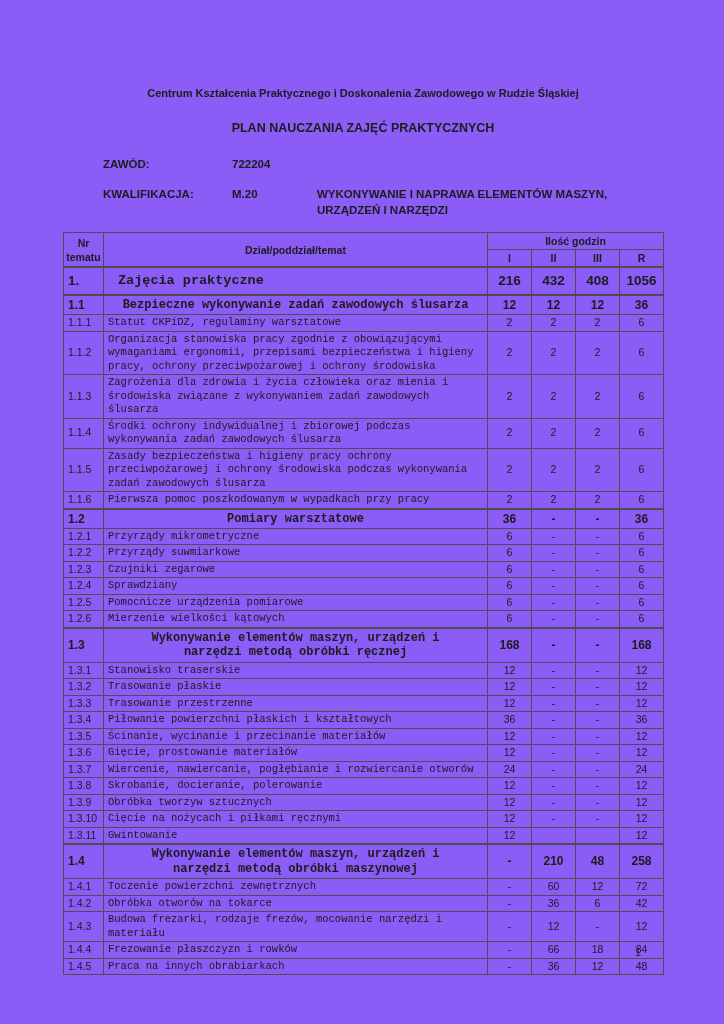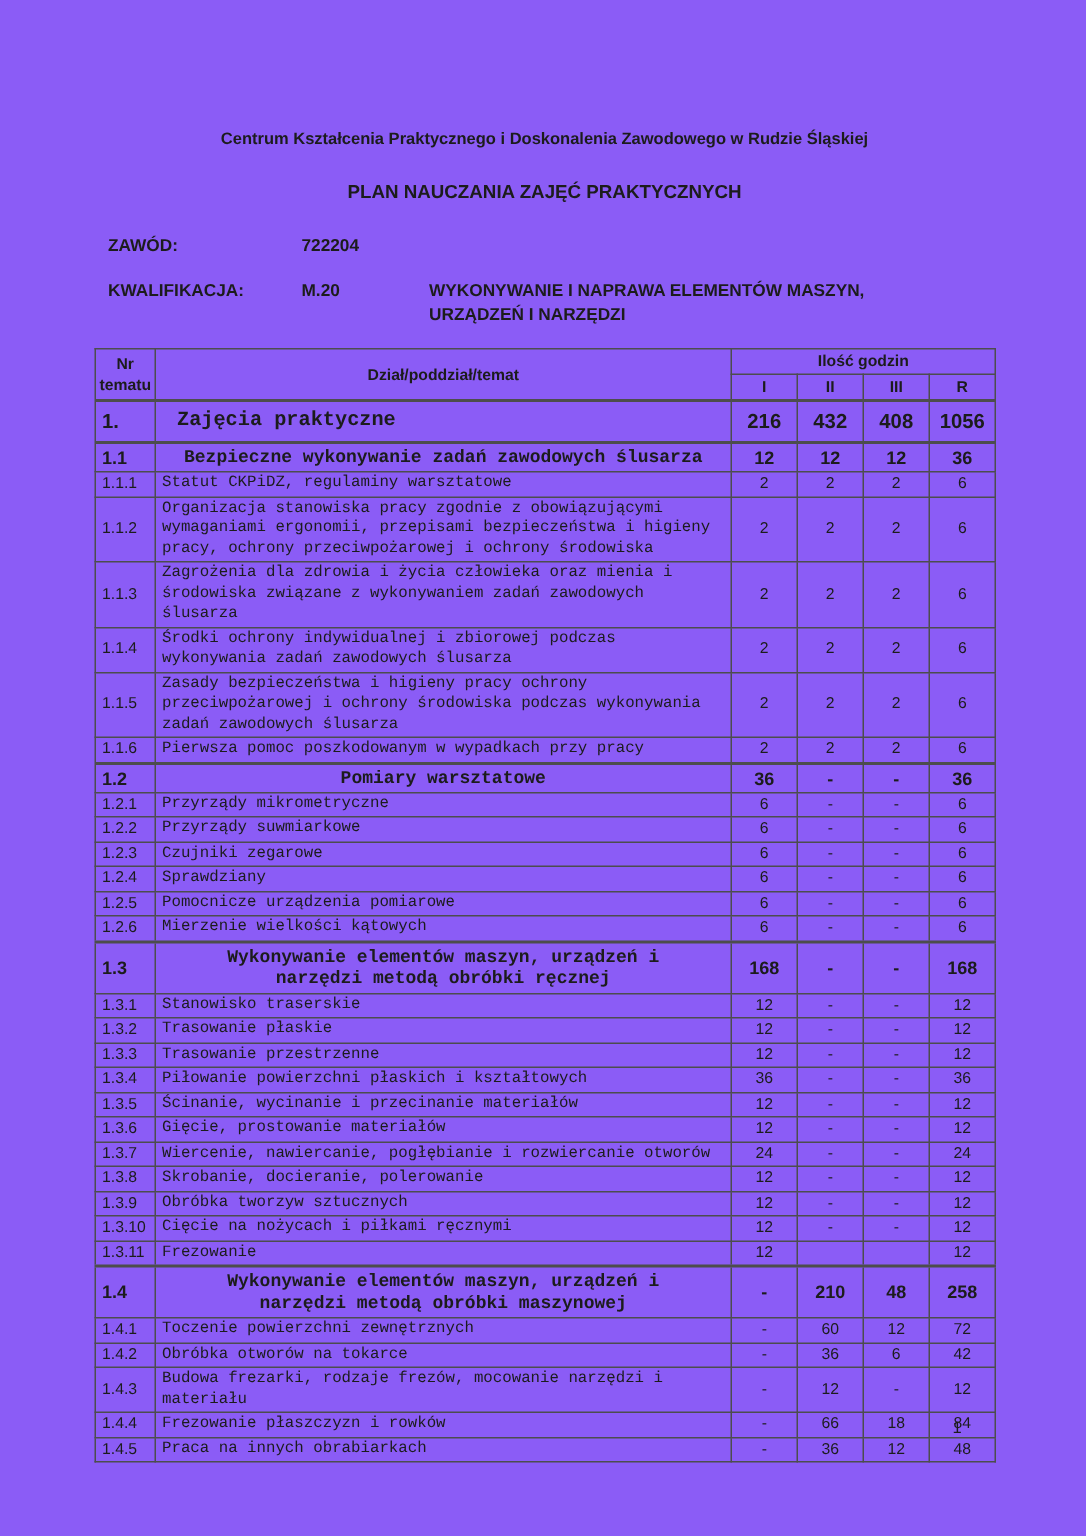--- a/index.html
+++ b/index.html
@@ -4,21 +4,21 @@
 <style>
   html,body { margin:0; padding:0; background:#e8e8e8; }
   .page {
     width:724px; height:1024px; background:#8b5cf6; position:relative;
     font-family:"Liberation Sans", sans-serif; color:#1c1c1c;
     box-sizing:border-box; padding:86px 61px 0 63px; margin:0 auto;
     overflow:hidden;
   }
   .org-title { text-align:center; font-weight:bold; font-size:11px; line-height:14px; }
   .doc-title { text-align:center; font-weight:bold; font-size:12.5px; line-height:15px; margin-top:21px; }
-  .fields { margin:20px 0 0 9px; }
+  .fields { margin:20px 0 0 40px; }
   .field-row { display:grid; grid-template-columns:129px 85px 1fr; font-weight:bold; font-size:11.5px; line-height:16px; margin-bottom:14px; align-items:start; }
   .f-value { max-width:332px; }
   table.plan { border-collapse:collapse; width:600px; margin-top:13px; table-layout:fixed; }
   table.plan th, table.plan td { border:1px solid #4d4d4d; overflow:hidden; }
   table.plan thead th { font-weight:bold; font-size:10.5px; padding:1px 2px; text-align:center; line-height:14px; vertical-align:middle; }
   table.plan td { font-size:10.5px; padding:1px 4px; line-height:13.5px; vertical-align:middle; }
   td.c-nr  { text-align:left; padding-left:4px; }
   td.c-topic { text-align:left;font-family:Liberation Mono, monospace; }
   td.c-h   { text-align:center; }
   tr.row-item td { font-weight:normal; }
@@ -276,21 +276,21 @@
         <tr class="row-item">
           <td class="c-nr">1.3.10</td>
           <td class="c-topic">Cięcie na nożycach i piłkami ręcznymi</td>
           <td class="c-h">12</td>
           <td class="c-h">-</td>
           <td class="c-h">-</td>
           <td class="c-h">12</td>
         </tr>
         <tr class="row-item">
           <td class="c-nr">1.3.11</td>
-          <td class="c-topic">Frezowanie</td>
+          <td class="c-topic">Gwintowanie</td>
           <td class="c-h">12</td>
           <td class="c-h"></td>
           <td class="c-h"></td>
           <td class="c-h">12</td>
         </tr>
         <tr class="row-section2">
           <td class="c-nr">1.4</td>
           <td class="c-topic">Wykonywanie elementów maszyn, urządzeń i narzędzi metodą obróbki maszynowej</td>
           <td class="c-h">-</td>
           <td class="c-h">210</td>

